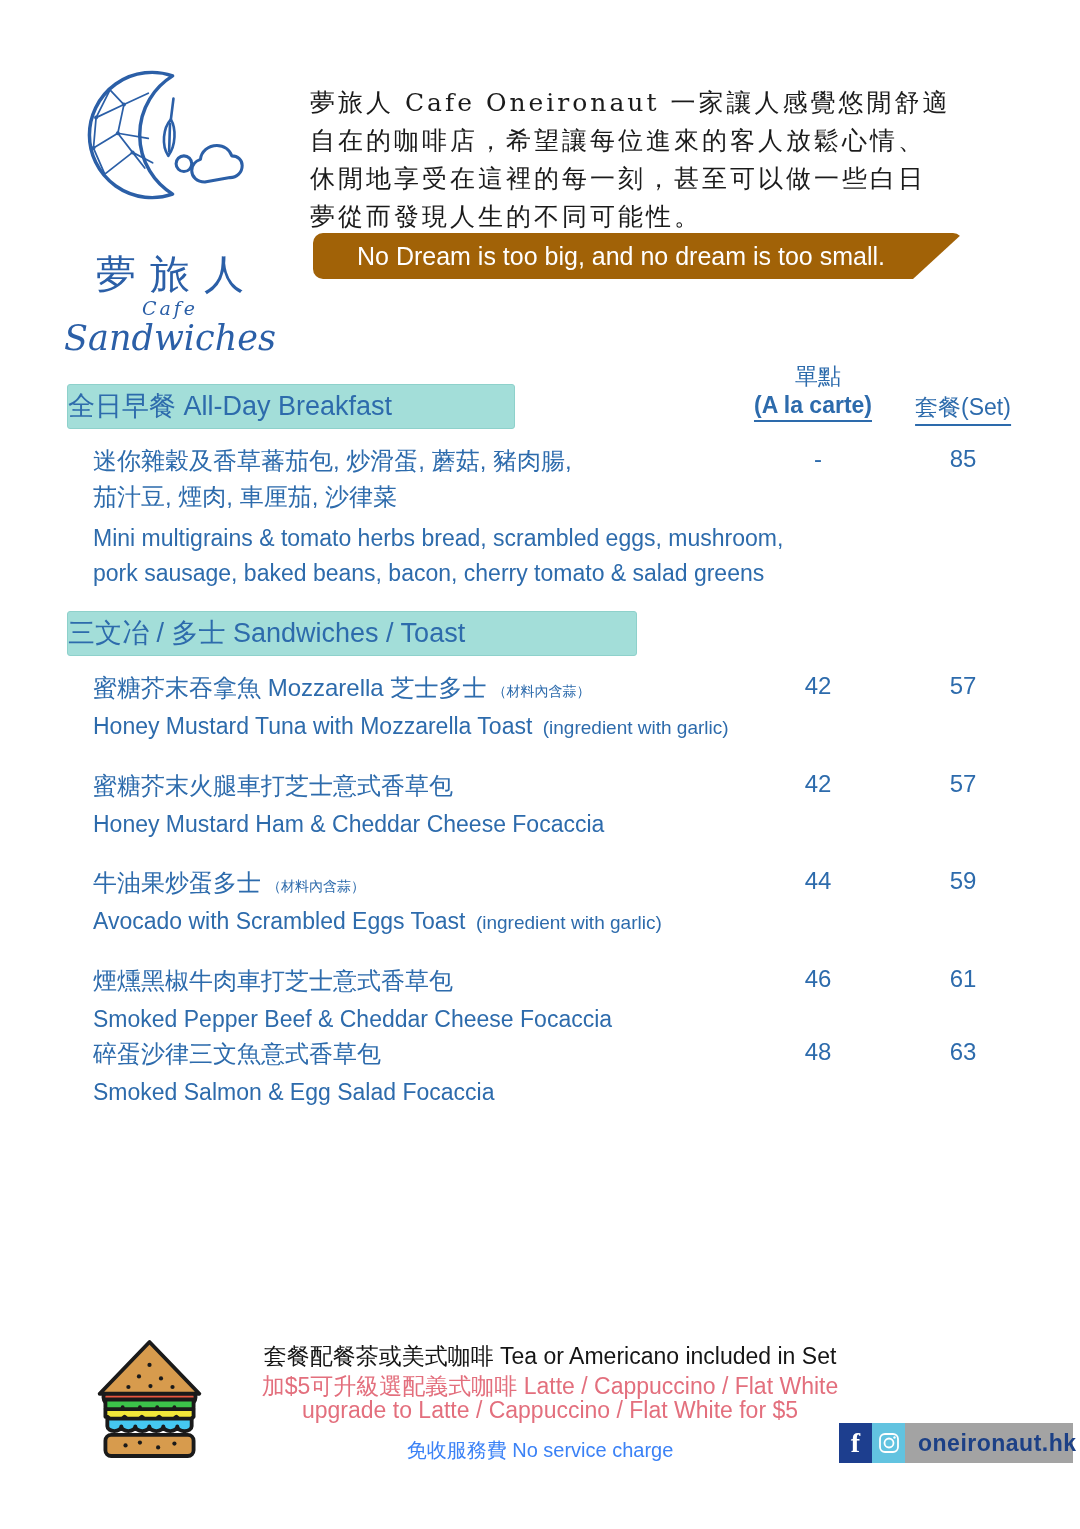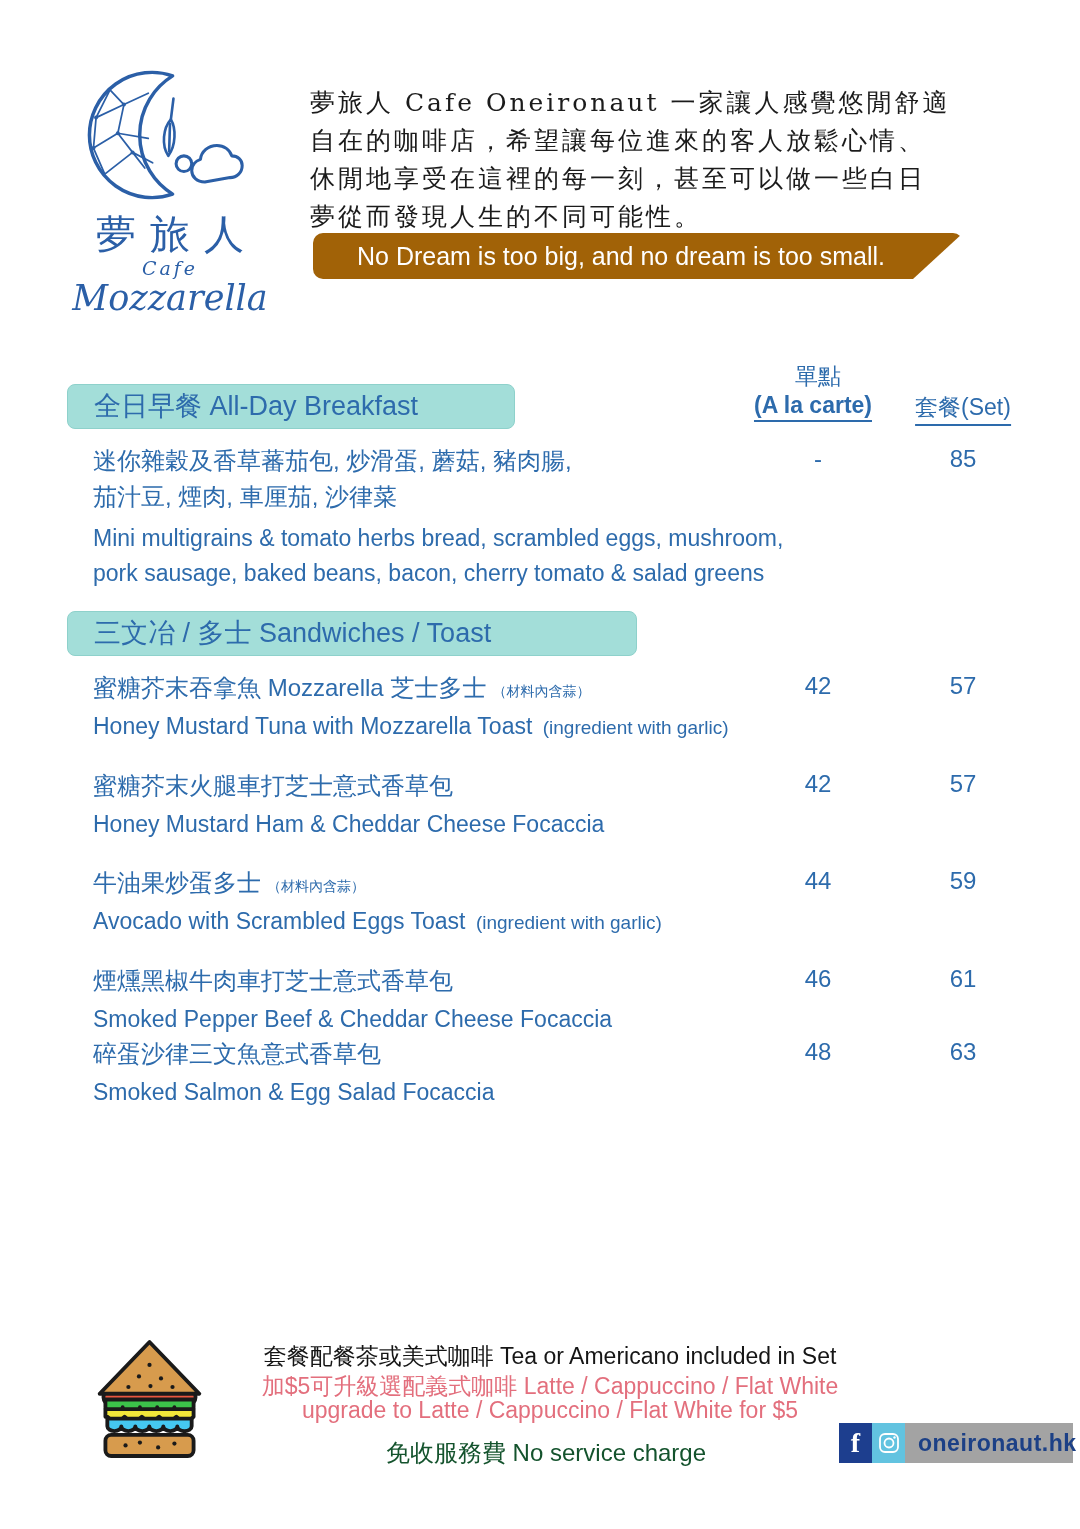--- a/index.html
+++ b/index.html
@@ -6,21 +6,21 @@
   html,body { background:#ffffff; }
   body { font-family:"Liberation Sans", sans-serif; }
   .page {
     position:relative; width:1080px; height:1529px; margin:0 auto;
     background:#ffffff; overflow:hidden;
   }
 
   
   .logo-block { position:absolute; left:52px; top:60px; width:236px; text-align:center; color:#2b5fa7; }
   .logo-art { display:block; margin:0 auto; }
-  .logo-zh { font-family:"DejaVu Serif", serif; font-size:40px; letter-spacing:14px; padding-left:14px; line-height:48px; }
+  .logo-zh { font-family:"DejaVu Serif", serif; font-size:40px; letter-spacing:14px; padding-left:14px; line-height:48px;margin-top:40px; }
   .logo-cafe { font-family:"DejaVu Serif", serif; font-style:italic; font-size:19px; letter-spacing:3px; line-height:20px; }
   .logo-en { font-family:"DejaVu Serif", serif; font-style:italic; font-size:35px; line-height:40px; }
 
   
   .intro { position:absolute; left:310px; top:84px; width:700px; color:#1b1b1b;
            font-family:"DejaVu Serif", serif; font-size:25px; line-height:38px; letter-spacing:3px; white-space:nowrap; }
 
   
   .banner {
     position:absolute; left:313px; top:233px; width:650px; height:46px;
@@ -32,22 +32,22 @@
   
   .colhead { position:absolute; transform:translateX(-50%); color:#2d6bac; font-size:23px; white-space:nowrap; }
   .colhead.u { border-bottom:2px solid #2d6bac; padding-bottom:1px; }
   .col-alc-zh { left:818px; top:361px; }
   .col-alc-en { left:813px; top:392px;font-weight:bold; }
   .col-set    { left:963px; top:392px; }
 
   
   .sec-header {
     position:absolute; left:67px; height:45px; background:#a3ded9;
-    border:1px solid #8ed1cb; border-radius:8px;
-    color:#2d6bac; font-size:27px; line-height:43px; padding-left:26px; white-space:nowrap;
+    border:1px solid #8ed1cb; border-radius:3px;
+    color:#2d6bac; font-size:27px; line-height:43px; white-space:nowrap;
   }
   .sec-breakfast { top:384px; width:448px; }
   .sec-sandwich  { top:611px; width:570px; }
 
   
   .row { position:absolute; left:67px; width:950px; }
   .row .zh { margin-left:26px; color:#2d6bac; font-size:24px; line-height:36px; white-space:nowrap; }
   .row .en { margin-left:26px; color:#2d6bac; font-size:23px; line-height:34px; white-space:nowrap; }
   .row .note-zh { font-size:14px; margin-left:6px; }
   .row .note-en { font-size:19px; margin-left:4px; }
@@ -61,21 +61,21 @@
   .row-s2 { top:865px; }
   .row-s3 { top:963px; }
   .row-s4 { top:1036px; }
   .gap8 { height:6px; }
 
   
   .f-line { position:absolute; left:210px; width:680px; text-align:center; white-space:nowrap; }
   .f-1 { top:1341px; color:#151515; font-size:23px; }
   .f-2 { top:1371px; color:#e36f7d; font-size:23px; }
   .f-3 { top:1397px; color:#e36f7d; font-size:23px; }
-  .f-4 { top:1437px; left:206px; color:#14532d; font-size:24px; }
+  .f-4 { top:1437px; left:200px; color:#3b82f6; font-size:20px; }
   .sandwich-art { position:absolute; left:92px; top:1336px; }
 
   .social { position:absolute; left:839px; top:1423px; height:40px; display:flex; align-items:stretch; }
   .fb-sq { width:33px; background:#1d3e8e; color:#ffffff; display:flex; align-items:center; justify-content:center;
            font-weight:bold; font-size:28px; font-family:"Liberation Serif", serif; cursor:pointer; }
   .ig-sq { width:33px; background:#62c3e0; display:flex; align-items:center; justify-content:center; cursor:pointer; }
   .handle-strip { width:168px; background:#a3a3a3; display:flex; align-items:center; padding-left:13px;
                   color:#1c4086; font-weight:bold; font-size:23px; letter-spacing:0.5px; }
 </style>
 </head>
@@ -101,21 +101,21 @@
           <path d="M119 38 L116 62"></path>
           <path d="M116 62 C 107 72 105 92 113 104 C 122 92 122 72 116 62 Z" fill="#ffffff"></path>
           <path d="M115 67 L114 99"></path>
         </g>
         <circle cx="131" cy="113" r="9" fill="#ffffff" stroke-width="3.5"></circle>
         <path d="M155 134 c-9 0 -15 -6 -15 -13 c0 -6 4 -11 10 -13 c1 -9 9 -16 19 -16 c8 0 15 5 17 12 c7 0 12 5 12 11 c0 8 -6 14 -14 14 z" fill="#ffffff" stroke-width="3.5"></path>
       </g>
     </svg>
     <div class="logo-zh">夢旅人</div>
     <div class="logo-cafe">Cafe</div>
-    <div class="logo-en">Mozzarella</div>
+    <div class="logo-en">Sandwiches</div>
   </div>
 
   <div class="intro">
     <div>夢旅人 Cafe Oneironaut 一家讓人感覺悠閒舒適</div>
     <div>自在的咖啡店，希望讓每位進來的客人放鬆心情、</div>
     <div>休閒地享受在這裡的每一刻，甚至可以做一些白日</div>
     <div>夢從而發現人生的不同可能性。</div>
   </div>
 
   <div class="banner">No Dream is too big, and no dream is too small.</div>

